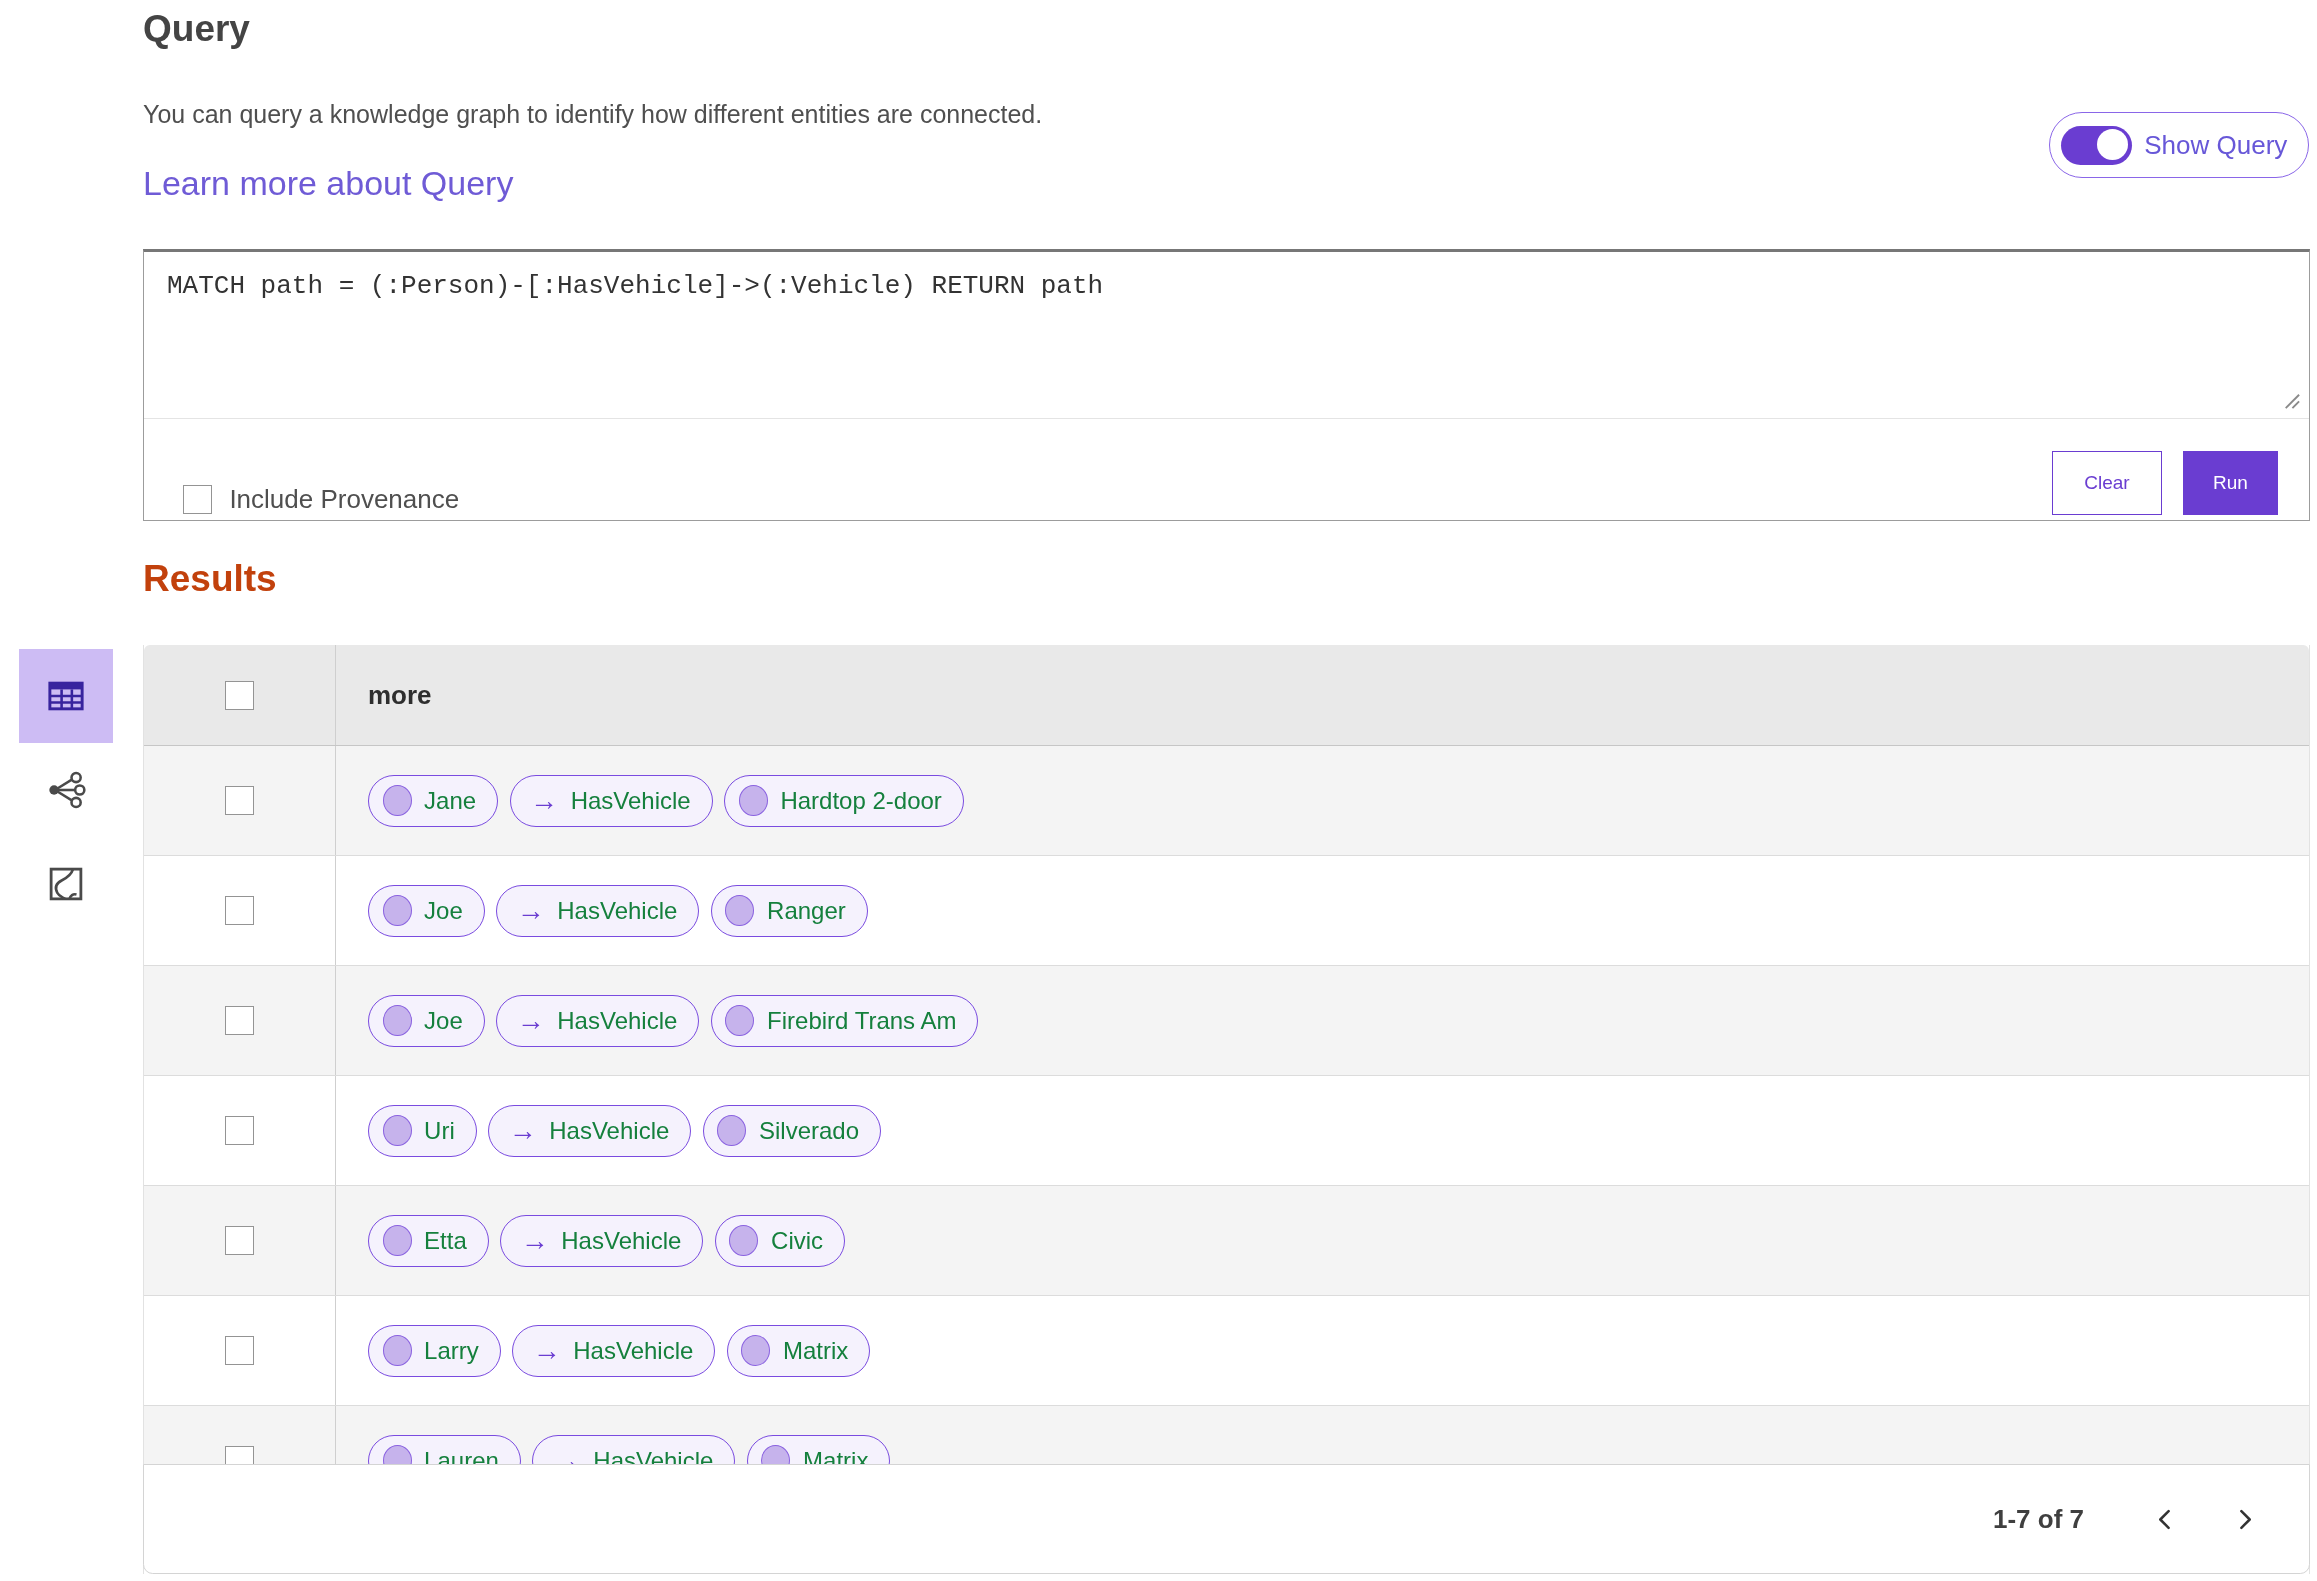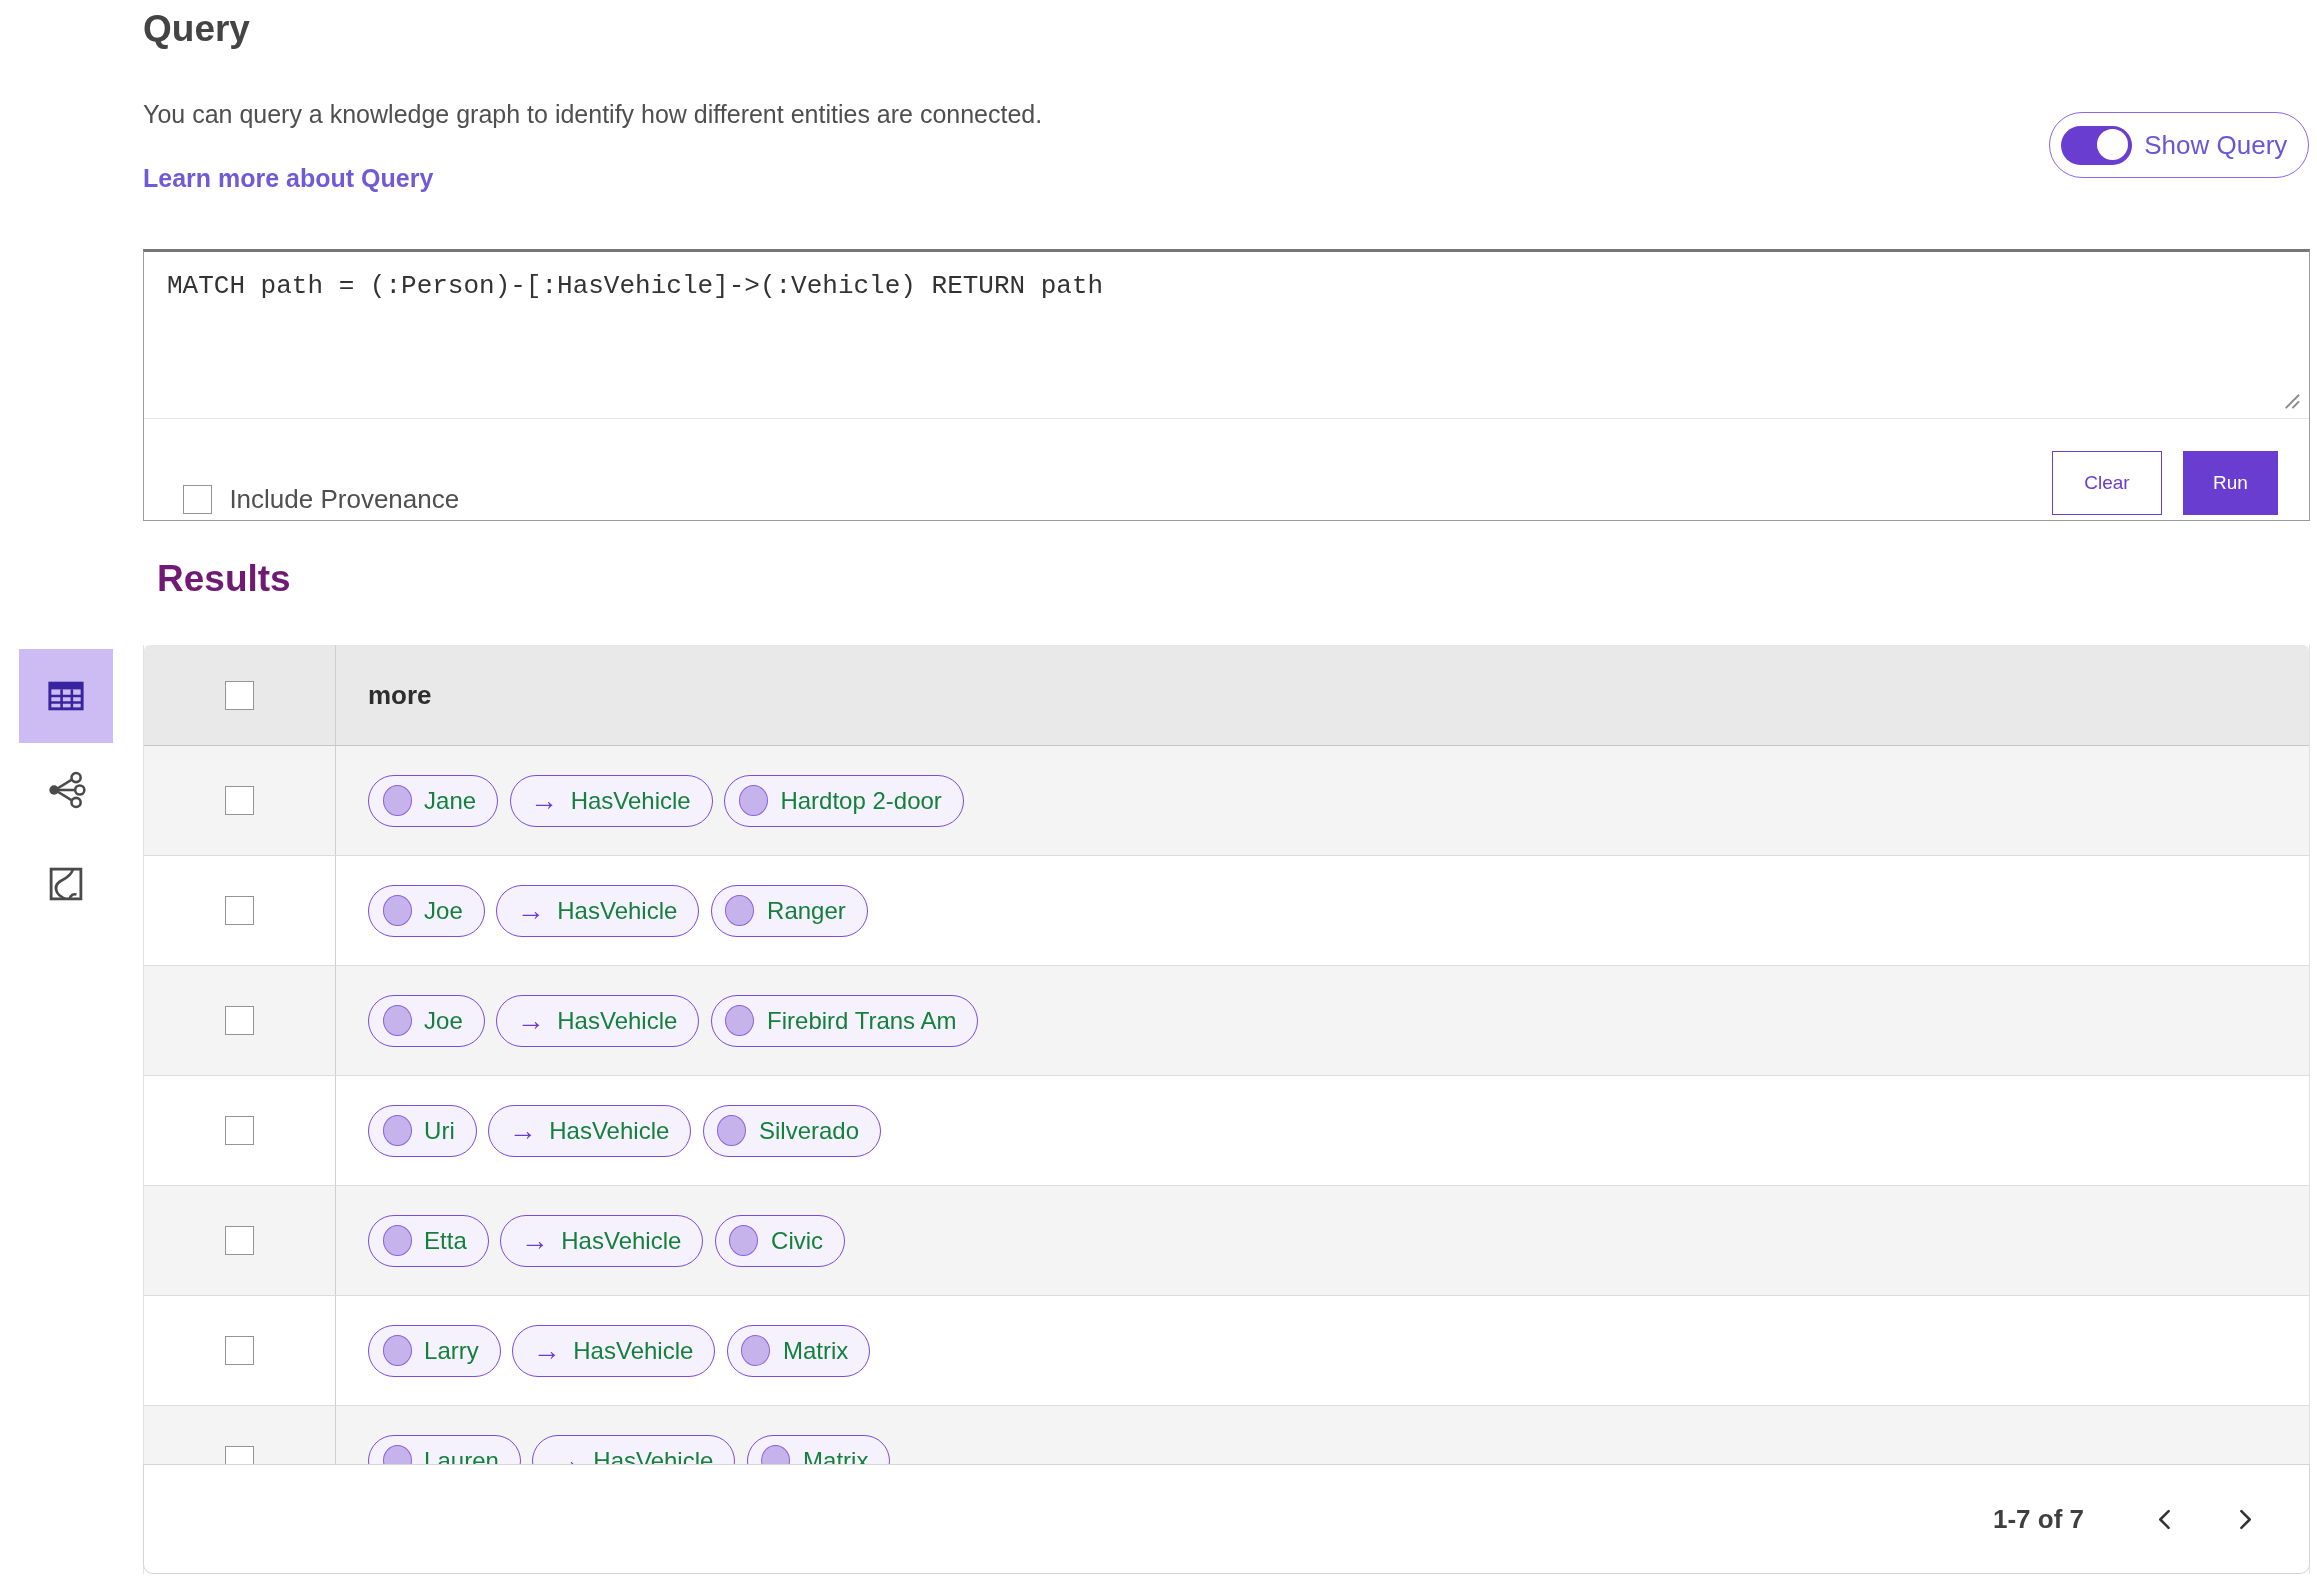--- a/index.html
+++ b/index.html
@@ -16,21 +16,21 @@
     position:relative;
     width:2317px;height:1582px;
     font-family:"Liberation Sans",sans-serif;
     color:#4f4f4f;
     background:#fff;
     overflow:hidden;
   }
   
   .page-title{position:absolute;left:143px;top:8px;font-size:37px;font-weight:bold;color:#444;}
   .query-desc{position:absolute;left:143px;top:100px;font-size:25px;color:#4f4f4f;}
-  .learn-more{position:absolute;left:143px;top:164px;font-size:25px;color:var(--link);text-decoration:none;cursor:pointer;font-weight:bold;}
+  .learn-more{position:absolute;left:143px;top:164px;font-size:34px;color:var(--link);text-decoration:none;cursor:pointer;}
   .show-query-toggle{
     position:absolute;right:7.7px;top:112px;height:66px;
     display:inline-flex;align-items:center;gap:12.6px;
     padding:0 21px 0 10.6px;border:1.9px solid #8a66e8;border-radius:33px;
     color:#6757d8;font-size:26px;background:#fff;cursor:pointer;
   }
   .toggle-switch{position:relative;width:71px;height:39px;background:var(--brand);border-radius:20px;}
   .toggle-knob{position:absolute;right:3.9px;top:3.9px;width:31px;height:31px;background:#fff;border-radius:50%;}
   .query-box{
     position:absolute;left:143px;top:249px;width:2167px;height:272px;
@@ -46,21 +46,21 @@
     height:97px;border-top:1.9px solid #e4e4e4;
     display:flex;align-items:flex-end;padding:0 31px 0 39px;gap:21px;
   }
   .include-prov{display:flex;align-items:center;gap:17.4px;margin-right:auto;cursor:pointer;}
   .checkbox{display:inline-block;width:29px;height:29px;border:1.9px solid #949494;background:#fff;}
   .include-prov-label{font-size:26px;color:#4f4f4f;}
   .btn{display:flex;align-items:center;justify-content:center;height:64px;font-size:19px;cursor:pointer;font-family:"Liberation Sans",sans-serif;}
   .btn-clear{width:110px;background:#fff;border:1.9px solid var(--brand);color:var(--brand);}
   .btn-run{width:95px;background:var(--brand);border:1.9px solid var(--brand);color:#fff;}
   
-  .results-title{position:absolute;left:157px;top:558px;font-size:37px;font-weight:bold;color:#701a75;}
+  .results-title{position:absolute;left:143px;top:558px;font-size:37px;font-weight:bold;color:#c2410c;}
   .view-switcher{position:absolute;left:19.3px;top:649px;display:flex;flex-direction:column;}
   .view-btn{width:94px;height:94px;display:flex;align-items:center;justify-content:center;background:transparent;border:none;cursor:pointer;}
   .view-btn.selected{background:var(--selected-view-bg);}
   .results-panel{
     position:absolute;left:143px;top:645px;width:2167px;height:929px;overflow:hidden;
   }
   .results-table{position:absolute;inset:0;border-left:1px solid #e2e2e2;border-right:1px solid #e2e2e2;}
   .thead{
     display:flex;height:101px;background:#e9e9e9;border-radius:5.8px 5.8px 0 0;
     border-bottom:1.9px solid #c6c6c6;align-items:center;

